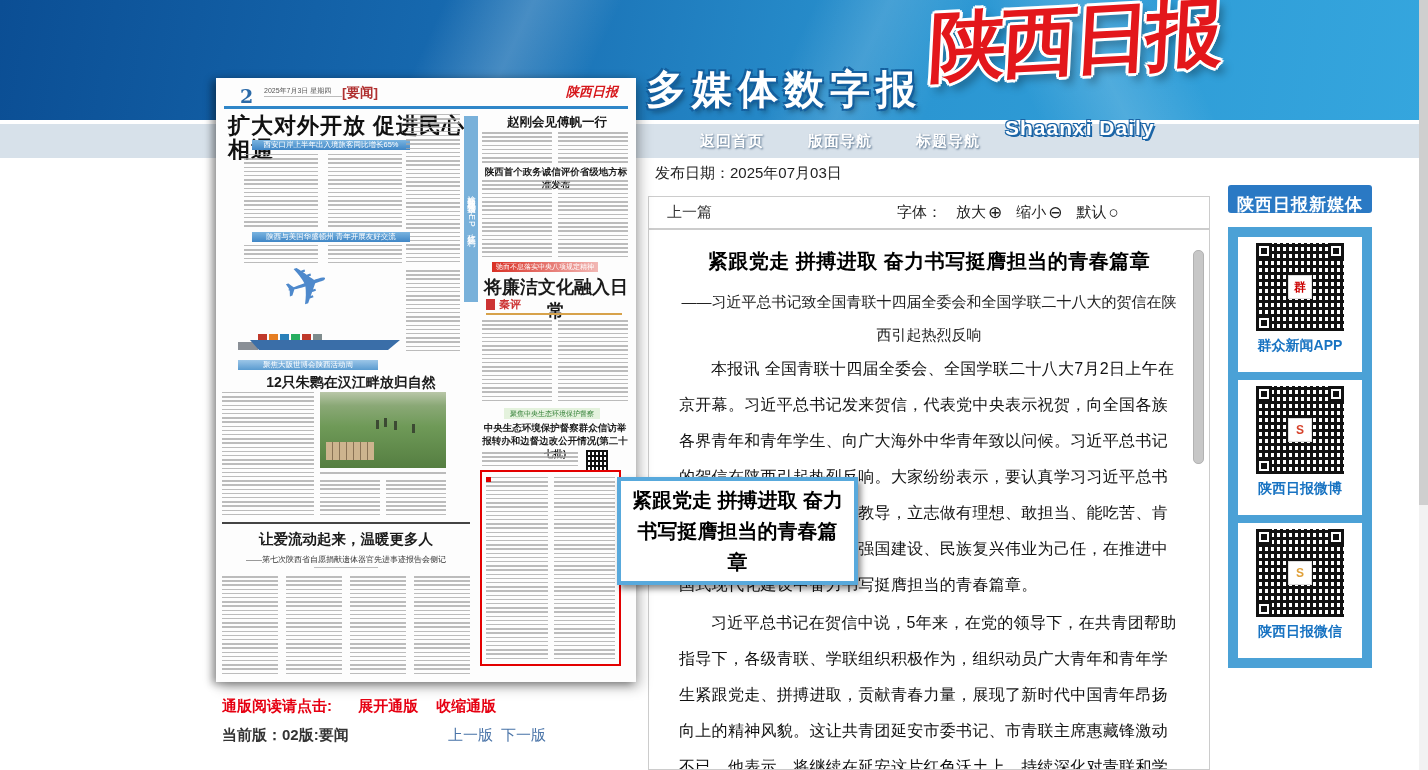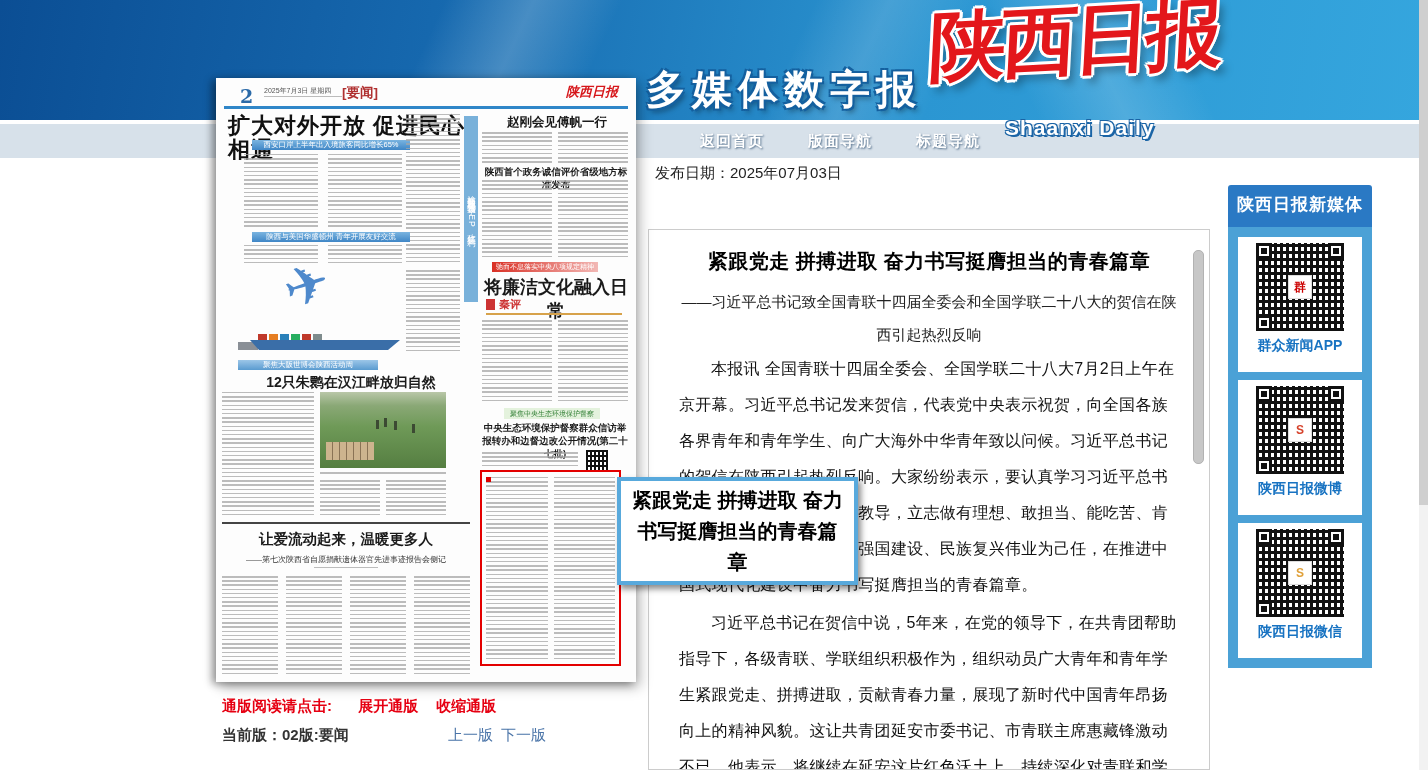--- a/index.html
+++ b/index.html
@@ -80,21 +80,21 @@
   .art-sub{font-size:15px;color:#222;text-align:center;line-height:2.2;margin-bottom:0;}
   .article p{font-size:16px;color:#111;line-height:36px;text-indent:2em;margin:0 0 2px 0;letter-spacing:.3px;}
   .art-scroll{position:absolute;right:5px;top:20px;width:9px;height:212px;background:#c7c7c7;border:1px solid #b2b2b2;
               border-radius:5px;cursor:pointer;}
   
   .tooltip{position:absolute;left:617px;top:477px;width:241px;height:108px;box-sizing:border-box;
            background:#fff;border:4px solid #58a9dc;z-index:60;display:flex;align-items:center;justify-content:center;
            font-size:20px;font-weight:bold;color:#000;text-align:center;line-height:1.55;padding:4px 8px;
            box-shadow:3px 4px 6px rgba(0,0,0,.45);}
   
-  .sb-title{position:absolute;left:1228px;top:185px;width:144px;height:51px;background:#2a79c4;border-radius:3px;
+  .sb-title{position:absolute;left:1228px;top:185px;width:144px;height:28px;background:#2a79c4;border-radius:3px;
             color:#fff;font-size:17px;font-weight:bold;text-align:center;line-height:40px;letter-spacing:1px;}
   .sb-panel{position:absolute;left:1228px;top:227px;width:144px;height:441px;background:#4ba1d6;
             box-sizing:border-box;padding:10px;display:flex;flex-direction:column;gap:8px;}
   .qr-card{background:#fff;flex:1;display:flex;flex-direction:column;align-items:center;cursor:pointer;padding:6px 0 4px 0;}
   .qr{position:relative;width:88px;height:88px;
       background:repeating-linear-gradient(90deg,#111 0 3px,transparent 3px 6px),
                  repeating-linear-gradient(0deg,#111 0 3px,#fff 3px 7px);}
   .fm{position:absolute;width:16px;height:16px;background:#fff;border:3px solid #111;box-sizing:border-box;}
   .fm::after{content:"";position:absolute;left:2px;top:2px;width:6px;height:6px;background:#111;}
   .fm.tlc{left:0;top:0;} .fm.trc{right:0;top:0;} .fm.blc{left:0;bottom:0;}
@@ -211,20 +211,38 @@
     <span class="lnk">展开通版</span>
     <span class="lnk">收缩通版</span>
   </div>
   <div class="tb-row2-cur">当前版：02版:要闻</div>
   <div class="tb-row2-nav">
     <span>上一版</span><span>下一版</span>
   </div>
 
   <div class="pub-date">发布日期：2025年07月03日</div>
 
+  <div class="toolbar">
+    <span class="prev">上一篇</span>
+    <div class="fontgrp">
+      <span>字体：</span>
+      <span class="btn">
+          <span>放大</span>
+          <span class="ic">⊕</span>
+        </span>
+      <span class="btn">
+          <span>缩小</span>
+          <span class="ic">⊖</span>
+        </span>
+      <span class="btn">
+          <span>默认</span>
+          <span class="ic">○</span>
+        </span>
+    </div>
+  </div>
 
   <div class="article">
     <div class="art-title">紧跟党走 拼搏进取 奋力书写挺膺担当的青春篇章</div>
     <div class="art-sub">——习近平总书记致全国青联十四届全委会和全国学联二十八大的贺信在陕西引起热烈反响</div>
     <p>本报讯 全国青联十四届全委会、全国学联二十八大7月2日上午在京开幕。习近平总书记发来贺信，代表党中央表示祝贺，向全国各族各界青年和青年学生、向广大海外中华青年致以问候。习近平总书记的贺信在陕西引起热烈反响。大家纷纷表示，要认真学习习近平总书记贺信精神，牢记总书记教导，立志做有理想、敢担当、能吃苦、肯奋斗的新时代好青年，以强国建设、民族复兴伟业为己任，在推进中国式现代化建设中奋力书写挺膺担当的青春篇章。</p>
     <p>习近平总书记在贺信中说，5年来，在党的领导下，在共青团帮助指导下，各级青联、学联组织积极作为，组织动员广大青年和青年学生紧跟党走、拼搏进取，贡献青春力量，展现了新时代中国青年昂扬向上的精神风貌。这让共青团延安市委书记、市青联主席惠藏锋激动不已。他表示，将继续在延安这片红色沃土上，持续深化对青联和学联组织的帮助指导，强化思想引领，筑牢青年理想信念根基，让延安精神在新时代闪耀更加璀璨的光芒；搭建更多实践平台，激发青年创新创造活力，让广大青年在经济社会发展中勇挑重担；倾听青年心声，解决急难愁盼，增强青年获得感与归属感，为谱写陕西新篇、争做西部示范贡献力量。</p>
 
     <div class="art-scroll"></div>
   </div>
 

